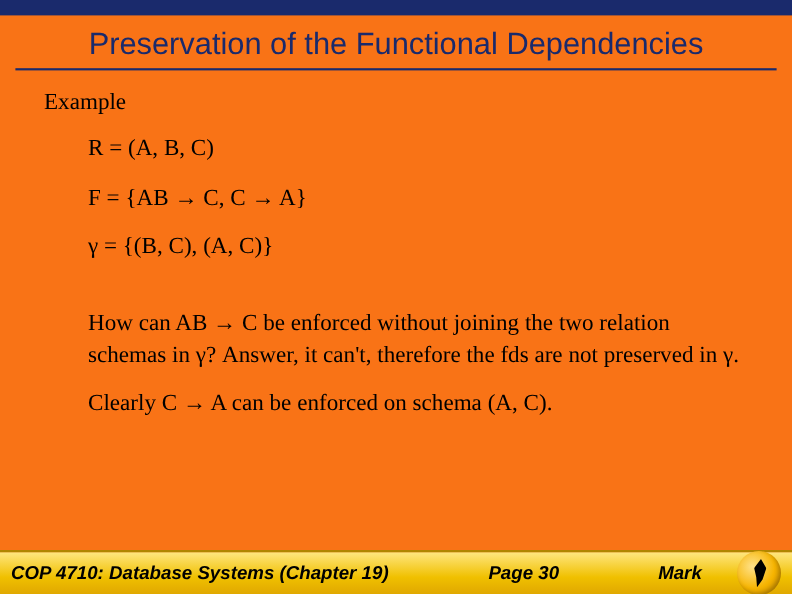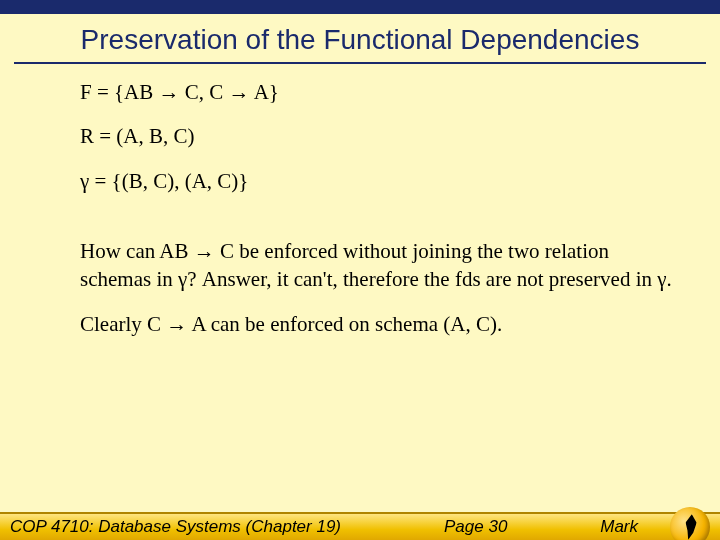--- a/index.html
+++ b/index.html
@@ -1,21 +1,21 @@
 <!DOCTYPE html>
 <html><head>
 <meta charset="utf-8">
 <style>
   * { margin: 0; padding: 0; box-sizing: border-box; }
   html, body { width: 720px; height: 540px; overflow: hidden; background: #fff; font-family: "Times New Roman", Times, serif; }
   .slide {
     width: 720px;
     height: 540px;
     position: relative;
-    background: #fef9c3;
+    background: #f97316;
     border-top: 14px solid #1a2a6c;
   }
   .title {
     color: #1a2a6c;
     font-family: Arial, Helvetica, sans-serif;
     font-size: 28px;
     text-align: center;
     padding: 10px 20px 6px 20px;
     font-weight: normal;
   }
@@ -30,28 +30,28 @@
     font-size: 21px;
     line-height: 1.35;
   }
   .example-label { margin-bottom: 14px; }
   .indent { margin-left: 40px; }
   .para { margin-bottom: 16px; }
   .gap { height: 26px; }
   .footer {
     position: absolute;
     left: 0; right: 0; bottom: 0;
-    height: 28px;
+    height: 40px;
     background: linear-gradient(#ffe680, #f0c000 60%, #e0a800);
     border-top: 2px solid #b08500;
     display: flex;
     align-items: center;
     font-family: Arial, Helvetica, sans-serif;
     font-style: italic;
-    font-weight: normal;
+    font-weight: bold;
     color: #000;
     font-size: 17px;
   }
   .footer .course { padding-left: 10px; flex: 0 0 auto; }
   .footer .page { position: absolute; left: 444px; }
   .footer .author { position: absolute; right: 82px; }
   .logo {
     position: absolute;
     right: 10px;
     top: 50%;
@@ -72,23 +72,24 @@
   }
 </style>
 </head>
 <body>
 
 <div class="slide">
   <div class="title">Preservation of the Functional Dependencies</div>
   <div class="rule"></div>
 
   <div class="body">
+    <div class="example-label">Example</div>
 
+    <div class="indent para">R = (A, B, C)</div>
     <div class="indent para">F = {AB → C, C → A}</div>
-    <div class="indent para">R = (A, B, C)</div>
     <div class="indent para">γ = {(B, C), (A, C)}</div>
 
     <div class="gap"></div>
 
     <div class="indent para">How can AB → C be enforced without joining the two relation schemas in γ?  Answer, it can't, therefore the fds are not preserved in γ.</div>
     <div class="indent para">Clearly C → A can be enforced on schema (A, C).</div>
   </div>
 
   <div class="footer">
     <span class="course">COP 4710: Database Systems  (Chapter 19)</span>

